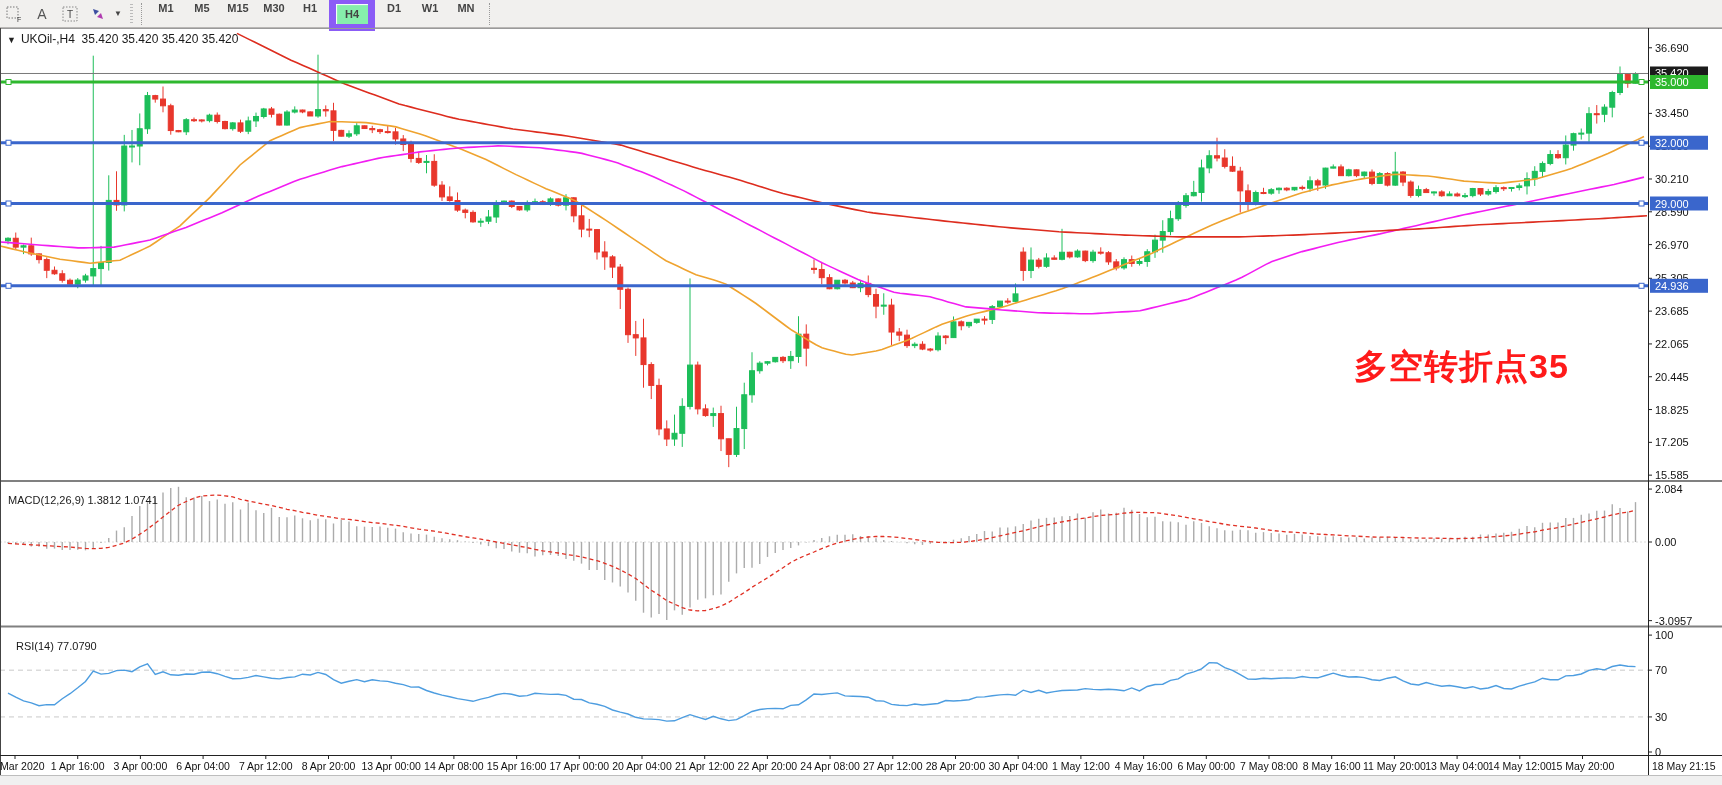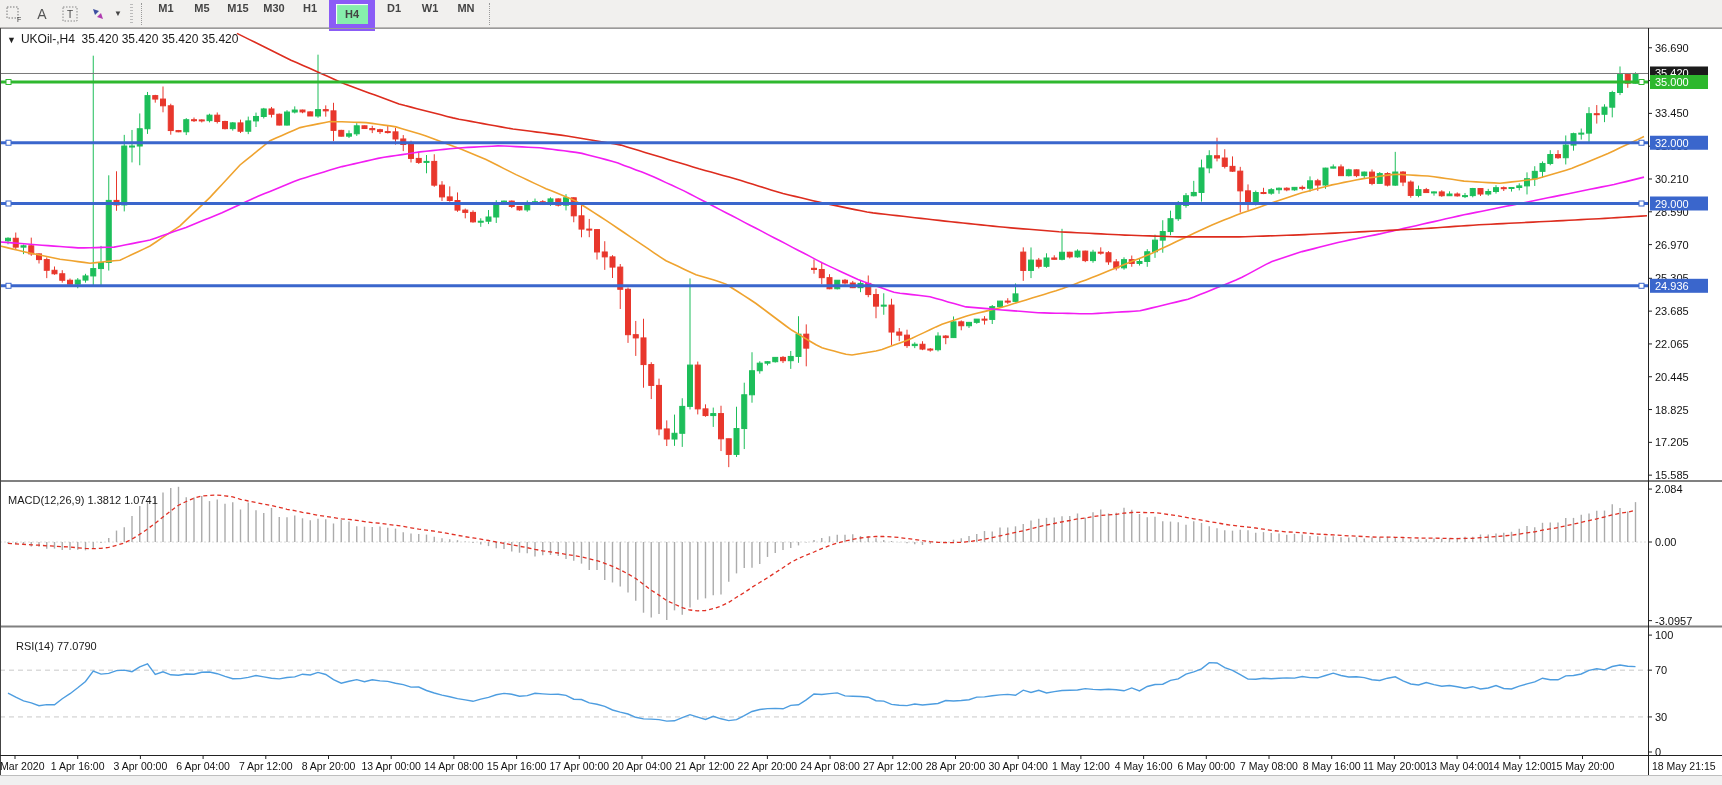--- a/index.html
+++ b/index.html
@@ -69,20 +69,21 @@
     <span class="tri">▼</span><span>UKOil-,H4</span>&nbsp;&nbsp;<span>35.420 35.420 35.420 35.420</span>
   </div>
   <div class="indlabel" style="top:486px;">
     <span>MACD(12,26,9)</span>
     <span>1.3812 1.0741</span>
   </div>
   <div class="indlabel" style="top:632px;padding-left:8px;">
     <span>RSI(14)</span>
     <span>77.0790</span>
   </div>
+  <div id="annotation">多空转折点35</div>
 
   <div id="chartwrap">
     <svg id="chart-svg" width="1722" height="757">
         <defs>
           <clipPath id="clip-main">
             <rect x="0" y="0" width="1648" height="452"></rect>
           </clipPath>
           <clipPath id="clip-macd">
             <rect x="0" y="454" width="1648" height="144"></rect>
           </clipPath>

